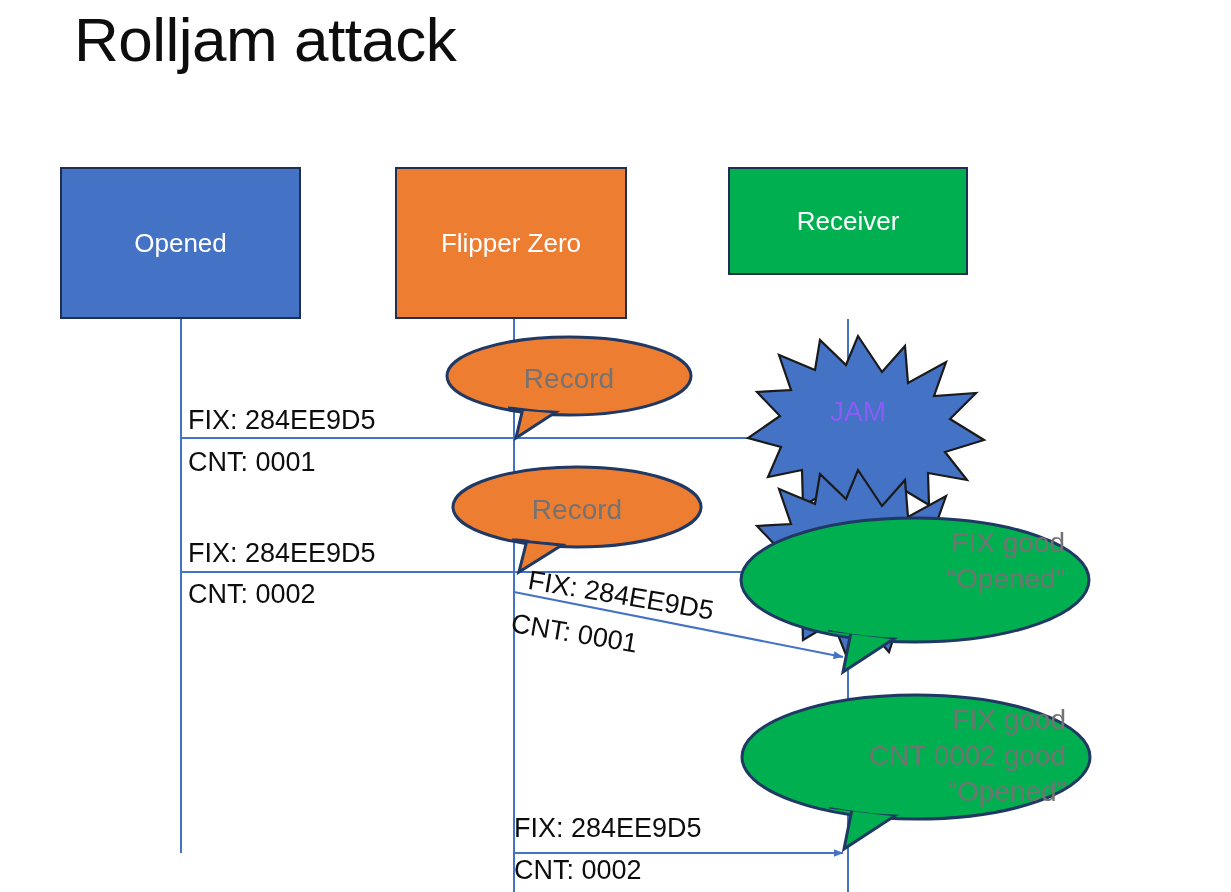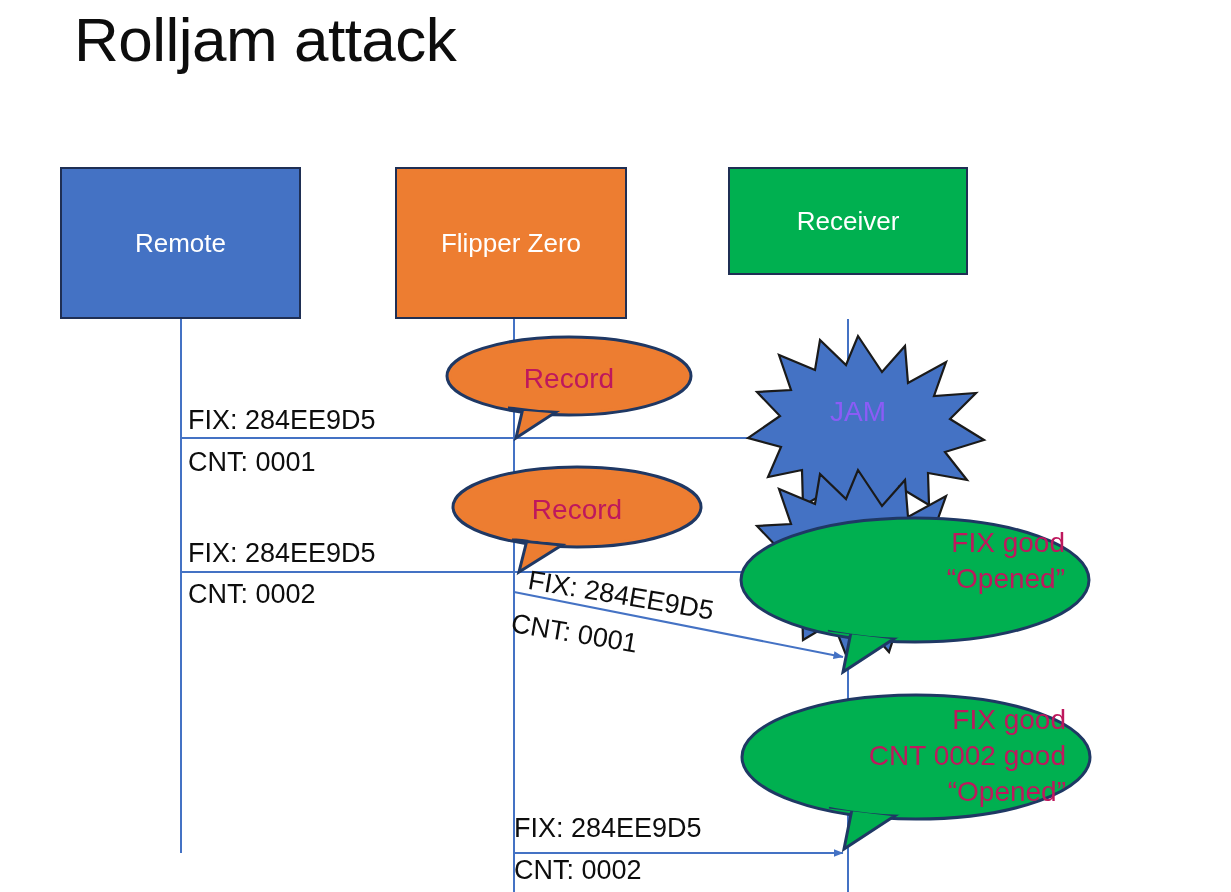--- a/index.html
+++ b/index.html
@@ -65,21 +65,21 @@
   }
   .msg-label.rot {
     transform-origin: left top;
     transform: rotate(9.5deg);
   }
 
   
   .bubble-text {
     position: absolute;
     z-index: 4;
-    color: #be185d;
+    color: #737373;
     text-align: center;
     line-height: 1.28;
     white-space: nowrap;
     pointer-events: none;
   }
   .bubble-text.one-line { font-size: 28px; }
   .bubble-text.multi    { font-size: 28px; text-align: right; }
 
   .star-text {
     position: absolute;
@@ -147,21 +147,21 @@
     </g>
 
     <g>
       <ellipse cx="916" cy="757" rx="174" ry="62" fill="#00B050" stroke="#1F3864" stroke-width="3"></ellipse>
       <path d="M829,807 L896,815 L844,849 L852,809 Z" fill="#00B050" stroke="#1F3864" stroke-width="3"></path>
       <ellipse cx="916" cy="757" rx="170" ry="58" fill="#00B050" stroke="none"></ellipse>
     </g>
   </svg>
 
   <div class="actor-box" id="actor-remote" style="background:#4472C4;">
-    <span>Remote</span>
+    <span>Opened</span>
   </div>
   <div class="actor-box" id="actor-flipper" style="background:#ED7D31;">
     <span>Flipper Zero</span>
   </div>
   <div class="actor-box" id="actor-receiver" style="background:#00B050;">
     <span>Receiver</span>
   </div>
 
   <div class="msg-label" style="left:188px; top:405px;">FIX: 284EE9D5</div>
   <div class="msg-label" style="left:188px; top:447px;">CNT: 0001</div>

